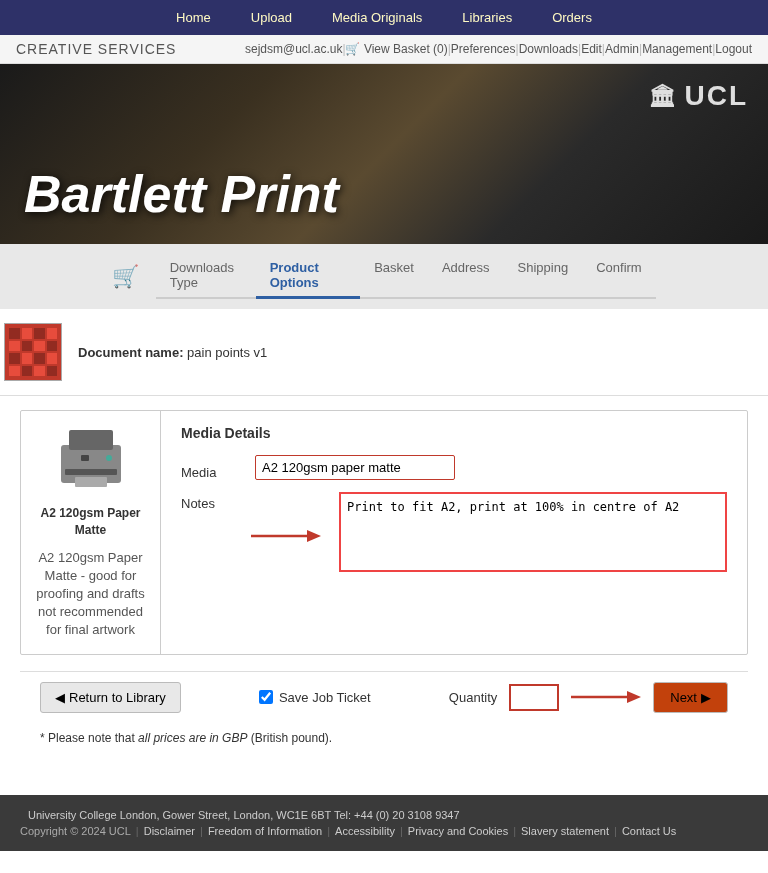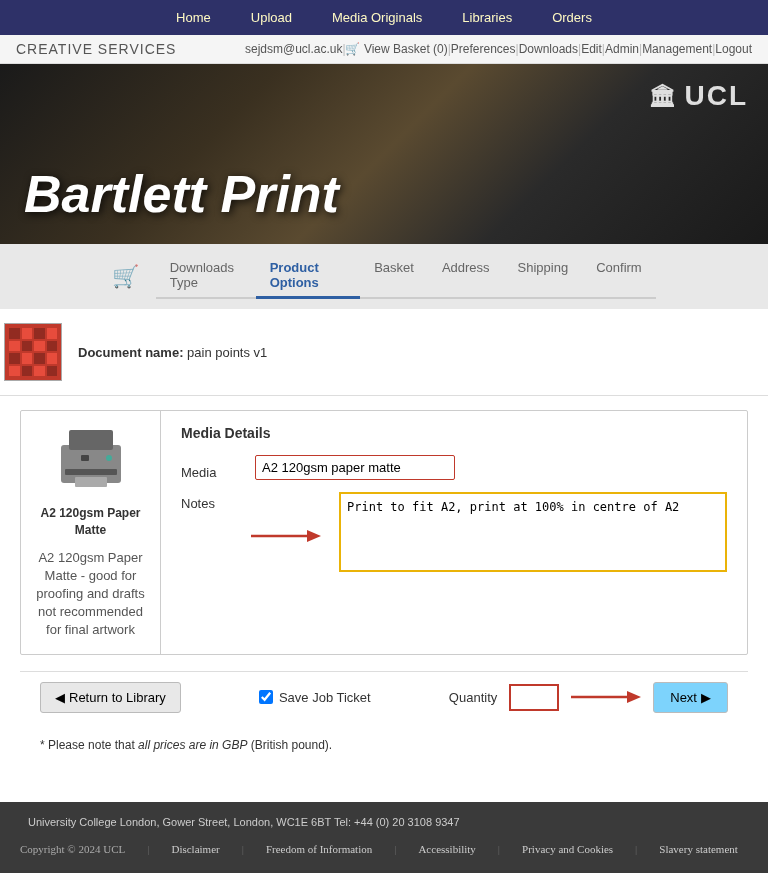--- a/index.html
+++ b/index.html
@@ -203,21 +203,21 @@
       border: 1.5px solid #c0392b;
       border-radius: 2px;
       font-size: 13px;
       outline: none;
     }
     .notes-textarea {
       width: 100%;
       max-width: 400px;
       height: 80px;
       padding: 6px;
-      border: 2px solid #eab308;
+      border: 2px solid #ef4444;
       font-size: 12px;
       resize: none;
       outline: none;
     }
 
     
     .bottom-bar {
       display: flex;
       align-items: center;
       justify-content: space-between;
@@ -258,49 +258,48 @@
       font-weight: normal;
     }
     .quantity-input {
       width: 50px;
       padding: 4px 6px;
       border: 2px solid #c0392b;
       font-size: 13px;
       outline: none;
     }
     .next-btn {
-      background: #7dd3fc;
+      background: #c2410c;
       border: 1px solid #bbb;
       border-radius: 3px;
       padding: 7px 16px;
       cursor: pointer;
       font-size: 13px;
       display: flex;
       align-items: center;
       gap: 4px;
     }
 
     
     .price-note {
       padding: 8px 20px 16px;
       font-size: 12px;
-      margin-top: 7px;
     }
     .price-note em { font-style: italic; }
 
     
     footer {
       background: #3a3a3a;
       color: #ccc;
       font-size: 11px;
       padding: 14px 20px;
       margin-top: 20px;
     }
-    footer .footer-main { margin-bottom: 15px; padding-left: 8px; }
-    footer .footer-links { display: flex; gap: 22px; flex-wrap: wrap; font-family: Liberation Serif, serif; }
+    footer .footer-main { margin-bottom: 4px; padding-left: 8px; }
+    footer .footer-links { display: flex; gap: 5px; flex-wrap: wrap; }
     footer .footer-links span { color: #aaa; }
     footer .footer-links a { color: #ccc; text-decoration: none; }
     footer .footer-links .sep { color: #666; }
 
     
     .notes-arrow-wrap {
       display: flex;
       align-items: flex-start;
       gap: 0;
     }

